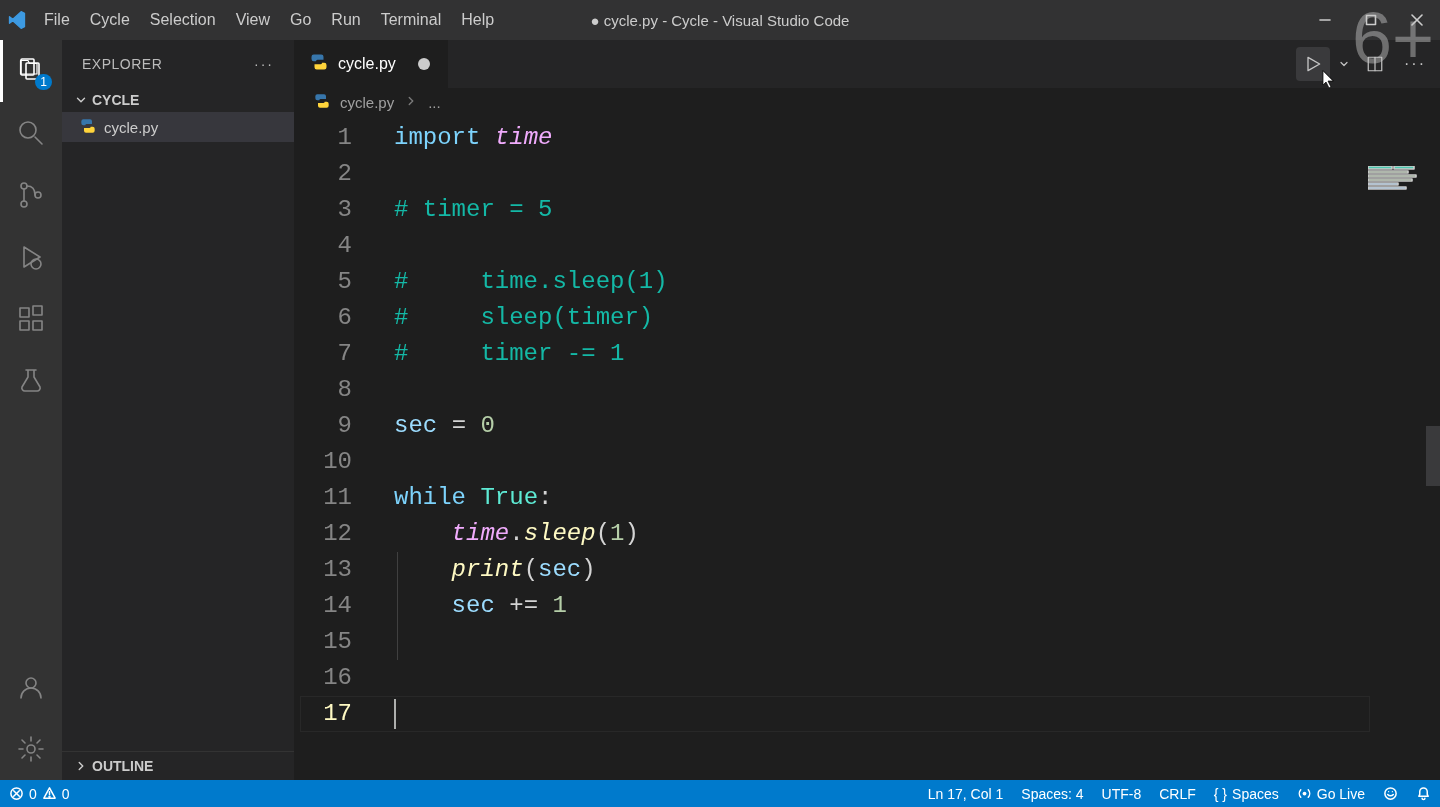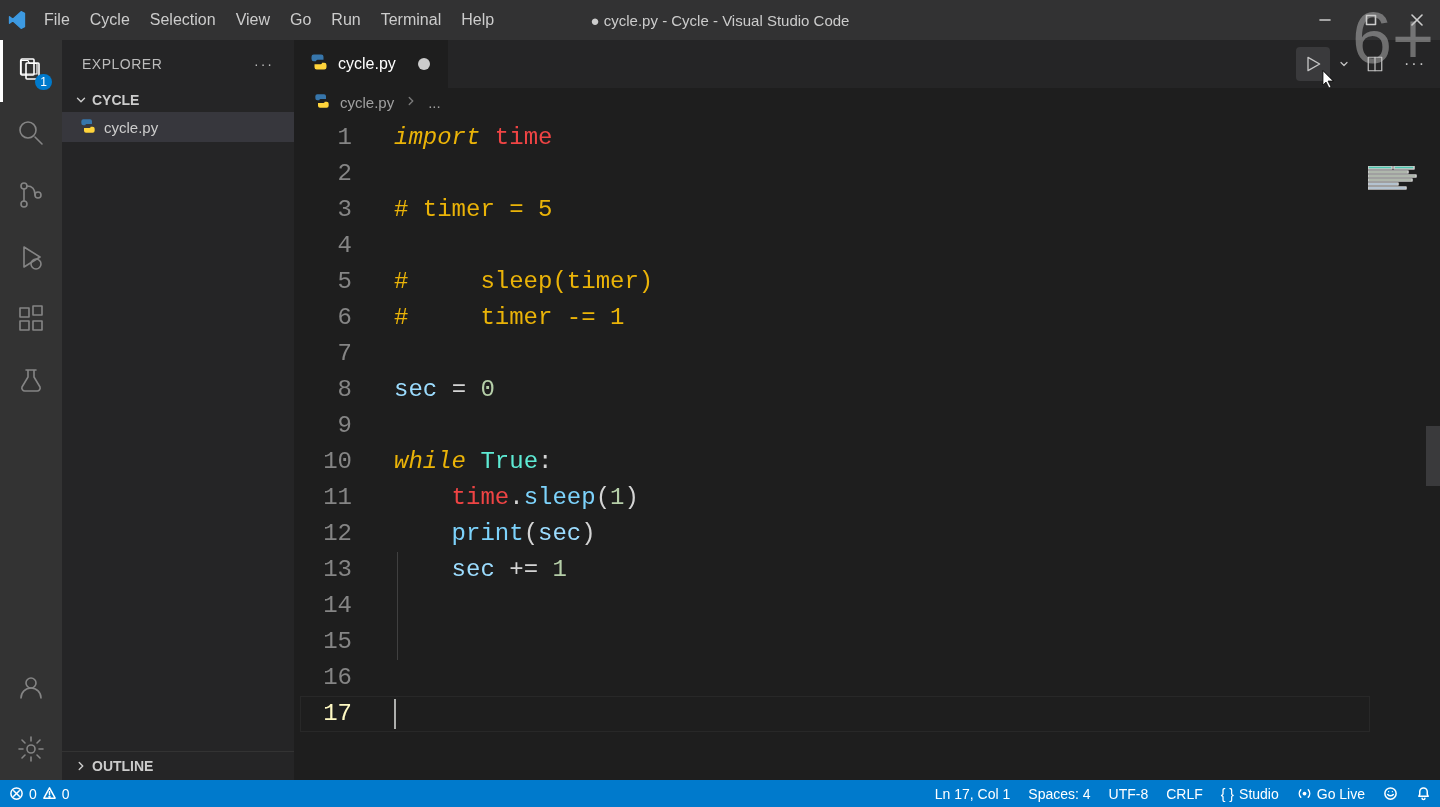--- a/index.html
+++ b/index.html
@@ -206,26 +206,26 @@
   .gutter .ln.cur { color: #fef9c3; }
   .codelines {
     margin-left: 100px;
   }
   .codelines .cl { height: 36px; white-space: pre; }
   .guide {
     position: absolute;
     left: 100px; width: 1px;
     background: #404040;
   }
-  .tok-kw { color: #eab308; font-style: italic; }
-  .tok-mod { color: #ef4444; }
-  .tok-cmt { color: #eab308; }
+  .tok-kw { color: #7dd3fc; }
+  .tok-mod { color: #f0abfc; font-style: italic; }
+  .tok-cmt { color: #14b8a6; }
   .tok-var { color: #9cdcfe; }
   .tok-true { color: #5eead4; }
-  .tok-func { color: #7dd3fc; }
+  .tok-func { color: #fef9c3; font-style: italic; }
   .tok-num { color: #b5cea8; }
   .tok-op { color: #d4d4d4; }
   .tok-pun { color: #d4d4d4; }
   .cursor-line {
     position: absolute;
     left: 6px; right: 70px;
     height: 36px;
     border: 1px solid #282828;
   }
   .cursorbar {
@@ -478,20 +478,21 @@
           <div class="ln">14</div>
           <div class="ln">15</div>
           <div class="ln">16</div>
           <div class="ln cur">17</div>
         </div>
         <div class="codelines">
           <div class="cl"><span class="tok-kw">import</span><span> </span><span class="tok-mod">time</span></div>
           <div class="cl"></div>
           <div class="cl"><span class="tok-cmt"># timer = 5</span></div>
           <div class="cl"></div>
+          <div class="cl"><span class="tok-cmt">#     time.sleep(1)</span></div>
           <div class="cl"><span class="tok-cmt">#     sleep(timer)</span></div>
           <div class="cl"><span class="tok-cmt">#     timer -= 1</span></div>
           <div class="cl"></div>
           <div class="cl"><span class="tok-var">sec</span><span> </span><span class="tok-op">=</span><span> </span><span class="tok-num">0</span></div>
           <div class="cl"></div>
           <div class="cl"><span class="tok-kw">while</span><span> </span><span class="tok-true">True</span><span class="tok-pun">:</span></div>
           <div class="cl"><span>    </span><span class="tok-mod">time</span><span class="tok-pun">.</span><span class="tok-func">sleep</span><span class="tok-pun">(</span><span class="tok-num">1</span><span class="tok-pun">)</span></div>
           <div class="cl"><span>    </span><span class="tok-func">print</span><span class="tok-pun">(</span><span class="tok-var">sec</span><span class="tok-pun">)</span></div>
           <div class="cl"><span>    </span><span class="tok-var">sec</span><span> </span><span class="tok-op">+=</span><span> </span><span class="tok-num">1</span></div>
           <div class="cl"></div>
@@ -542,21 +543,21 @@
         <span>Spaces: 4</span>
       </div>
     <div class="si">
         <span>UTF-8</span>
       </div>
     <div class="si">
         <span>CRLF</span>
       </div>
     <div class="si">
       <span>{ }</span>
-      <span>Studio</span>
+      <span>Spaces</span>
     </div>
     <div class="si">
       <svg width="15" height="15" viewBox="0 0 16 16">
           <circle cx="8" cy="8" r="2" fill="currentColor" stroke="none"></circle>
           <path d="M4 4a6 6 0 000 8M12 4a6 6 0 010 8"></path>
         </svg>
       <span>Go Live</span>
     </div>
     <div class="si">
       <svg width="15" height="15" viewBox="0 0 16 16">

